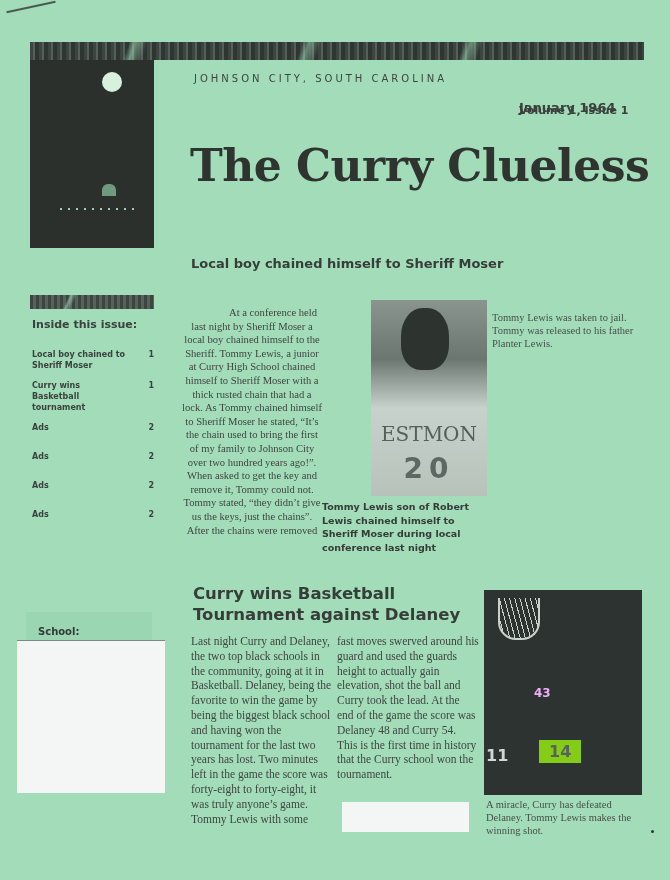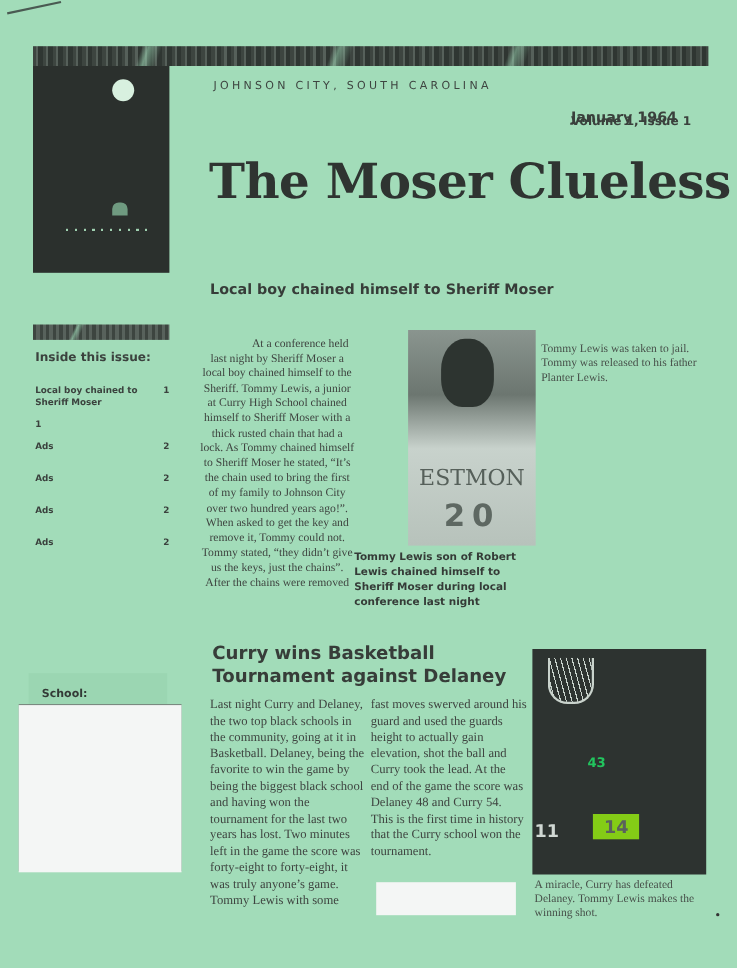--- a/index.html
+++ b/index.html
@@ -42,21 +42,21 @@
   .head-shape { left:30px; top:8px; width:48px; height:62px; border-radius:45% 45% 40% 40%; background:#2d3430; }
   .jersey-text { left:8px; top:122px; width:100px; font-family:"DejaVu Serif", serif; font-weight:normal; font-size:20px; color:#56605a; text-align:center; }
   .jersey-num { left:8px; top:152px; width:100px; font-family:"DejaVu Sans", sans-serif; font-weight:bold; font-size:28px; color:#5e6862; text-align:center; letter-spacing:6px; }
   .caption1 { left:322px; top:500px; width:170px; font-family:"DejaVu Sans", sans-serif; font-weight:bold; font-size:9.5px; line-height:13.5px; color:#353b37; }
   .sidebar-note { left:492px; top:311px; width:150px; font-size:10.5px; line-height:13px; color:#47504a; }
   .col2a { left:191px; top:634px; width:142px; font-size:11.5px; line-height:14.8px; }
   .col2b { left:337px; top:634px; width:142px; font-size:11.5px; line-height:14.8px; }
   .white-box-small { left:342px; top:802px; width:127px; height:30px; background:#f4f6f5; }
   .photo2 { left:484px; top:590px; width:158px; height:205px; background:#2d3330; overflow:hidden; }
   .hoop { left:14px; top:8px; width:38px; height:40px; border:2px solid #c9d3cc; border-top:none; border-radius:0 0 18px 18px; background:repeating-linear-gradient(75deg,transparent 0 4px,#c9d3cc 4px 5px); }
-  .p43 { left:50px; top:96px; font-family:"DejaVu Sans", sans-serif; font-weight:bold; font-size:12px; color:#22c55e; }
+  .p43 { left:50px; top:96px; font-family:"DejaVu Sans", sans-serif; font-weight:bold; font-size:12px; color:#f0abfc; }
   .p14 { left:55px; top:150px; font-family:"DejaVu Sans", sans-serif; font-weight:bold; font-size:16px; color:#5a625d; background:#84cc16; padding:2px 10px; }
   .p11 { left:2px; top:156px; font-family:"DejaVu Sans", sans-serif; font-weight:bold; font-size:16px; color:#d0d8d3; }
   .caption2 { left:486px; top:798px; width:160px; font-size:10.5px; line-height:13px; color:#47504a; }
   .editors-bar { left:26px; top:612px; width:126px; height:28px; background:#9bd6b2; }
   .editors-label { left:38px; top:626px; font-family:"DejaVu Sans", sans-serif; font-weight:bold; font-size:10px; color:#333a36; }
   .editors-box { left:17px; top:641px; width:148px; height:152px; background:#f4f6f5; box-shadow:0 -1px 0 #7a8a80; }
   .dot { left:651px; top:830px; width:3px; height:3px; background:#333; border-radius:50%; }
 </style>
 </head>
 <body>
@@ -66,32 +66,33 @@
 
 <div class="abs cover-photo">
   <div class="abs moon"></div>
   <div class="abs capitol"></div>
   <div class="abs lights"></div>
 </div>
 
 <div class="abs city">JOHNSON CITY, SOUTH CAROLINA</div>
 <div class="abs date">January 1964</div>
 <div class="abs volume">Volume 1, Issue 1</div>
-<div class="abs cover-title">The Moser Clueless</div>
+<div class="abs cover-title">The Curry Clueless</div>
 
 <div class="abs headline h1">Local boy chained himself to Sheriff Moser</div>
 
 <div class="abs side-bar"></div>
 <div class="abs inside-title">Inside this issue:</div>
 <div class="abs toc">
   <div class="toc-row">
       <span class="toc-label">Local boy chained to Sheriff Moser</span>
       <span>1</span>
     </div>
   <div class="toc-row">
+      <span class="toc-label">Curry wins Basketball tournament</span>
       <span>1</span>
     </div>
   <div class="toc-row ads">
       <span class="toc-label">Ads</span>
       <span>2</span>
     </div>
   <div class="toc-row ads">
       <span class="toc-label">Ads</span>
       <span>2</span>
     </div>

